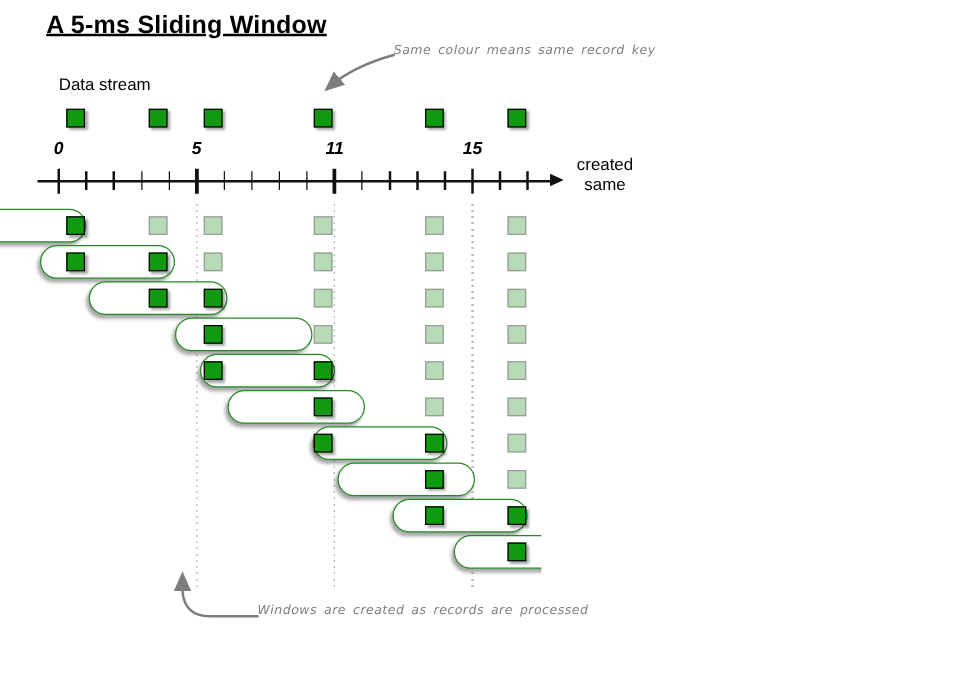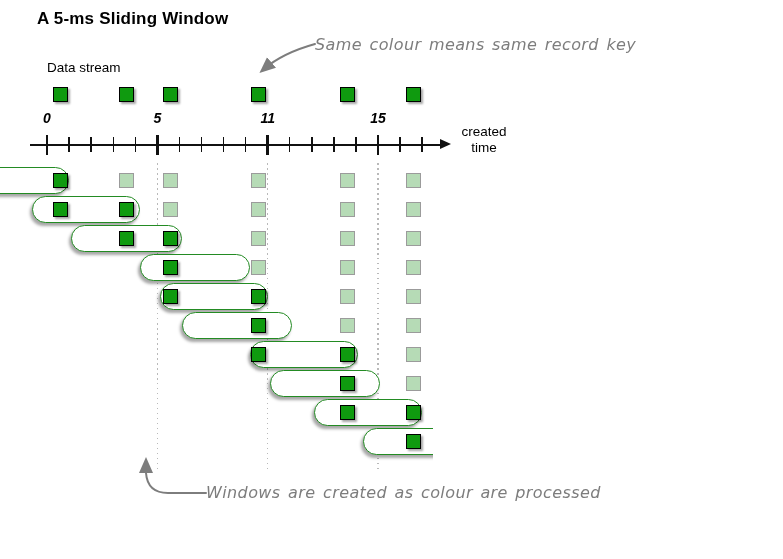--- a/index.html
+++ b/index.html
@@ -7,25 +7,25 @@
     --faded-fill:#b6dbb6; --faded-border:#9b9b9b;
     --window-border:#238b23; --window-fill:#ffffff;
     --axis:#111111; --gridline:#b9b9b9; --annotation:#7d7d7d;
   }
   html,body{margin:0;padding:0;background:#fff;}
   #canvas{
     position:relative; width:783px; height:559px; overflow:hidden;
     background:#fff; font-family:"Liberation Sans", sans-serif; color:#000;
   }
   .abs{position:absolute;}
-  #title{left:37px; top:9px; font-size:17px; font-weight:bold; letter-spacing:.2px;}
+  #title{left:37px; top:9px; font-size:20px; font-weight:bold; letter-spacing:.2px;text-decoration:underline;}
   #data-records-label{left:47px; top:60px; font-size:13.5px;}
   .hand{
     font-family:"DejaVu Sans", sans-serif; font-style:italic;
-    color:var(--annotation); font-size:16px; letter-spacing:.4px; word-spacing:2px;
+    color:var(--annotation); font-size:10px; letter-spacing:.4px; word-spacing:2px;
     white-space:nowrap; font-weight:500;
   }
   #annotation-top{left:315px; top:35px;}
   #annotation-bottom{left:206px; top:483px;}
   
   #axis-line{left:30px; top:144px; width:411px; height:1.6px; background:var(--axis);}
   #axis-arrowhead{left:440px; top:139px; width:0; height:0;
     border-left:11px solid var(--axis); border-top:5.5px solid transparent; border-bottom:5.5px solid transparent;}
   .tick{background:var(--axis); width:1.4px; height:15px; top:137px;}
   .tick.major{width:2.8px; height:20px; top:134.5px;}
@@ -96,21 +96,21 @@
         <div class="abs tick major" style="left: 376.65px;"></div>
         <div class="abs tick" style="left: 399.42px;"></div>
         <div class="abs tick" style="left: 421.49px;"></div>
         <div class="abs tick-label" style="left: 32px;">0</div>
         <div class="abs tick-label" style="left: 142.35px;">5</div>
         <div class="abs tick-label" style="left: 252.7px;">11</div>
         <div class="abs tick-label" style="left: 363.05px;">15</div>
       </div>
     <div class="abs" id="stream-time-label">
       <div>created</div>
-      <div>time</div>
+      <div>same</div>
     </div>
   </div>
 
   <div id="gridlines">
       <div class="abs gridline" style="left: 156.6px;"></div>
       <div class="abs gridline" style="left: 266.95px;"></div>
       <div class="abs gridline" style="left: 377.3px;"></div>
     </div>
   <div id="faded-layer">
       <div class="abs square faded" style="left: 118.952px; top: 173px;"></div>
@@ -164,15 +164,15 @@
     </div>
 
   <svg class="abs" id="arrow-bottom" style="left:136px; top:450px;" width="75" height="50" viewBox="0 0 75 50">
     <defs>
       <marker id="ah2" orient="auto" markerWidth="9" markerHeight="9" refX="5" refY="3.5">
         <path d="M0,0 L8,3.5 L0,7 z" fill="#7d7d7d"></path>
       </marker>
     </defs>
     <path d="M 70,43 L 32,43 C 18,43 11,36 10,23 L 10,13" fill="none" stroke="#7d7d7d" stroke-width="2" stroke-linecap="round" marker-end="url(#ah2)"></path>
   </svg>
-  <div class="abs hand" id="annotation-bottom">Windows are created as colour are processed</div>
+  <div class="abs hand" id="annotation-bottom">Windows are created as records are processed</div>
 
 </div>
 
 </body></html>

